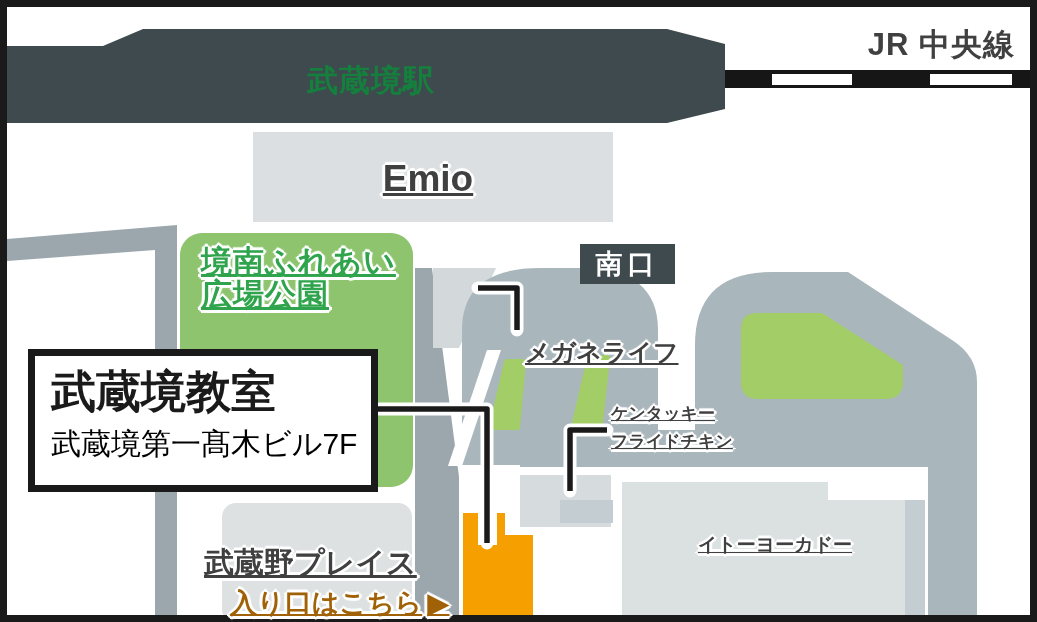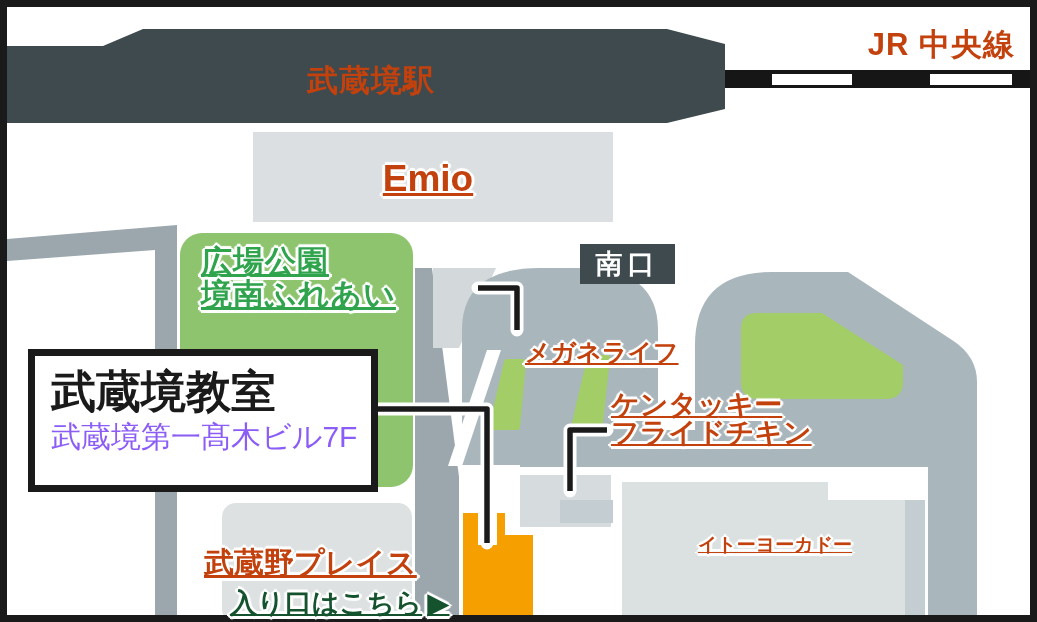--- a/index.html
+++ b/index.html
@@ -2,45 +2,45 @@
 <html><head>
 <meta charset="utf-8">
 <style>
   html,body{margin:0;padding:0;background:#888;}
   #stage{
     position:relative;width:1037px;height:622px;background:#ffffff;
     font-family:"Liberation Sans","DejaVu Sans",sans-serif;
     overflow:hidden; margin:0 auto;
   }
   #stage svg{position:absolute;left:0;top:0;}
-  .lbl{position:absolute;white-space:nowrap;font-weight:bold;color:#c2410c;}
+  .lbl{position:absolute;white-space:nowrap;font-weight:bold;color:#404040;}
   .ow{ text-shadow:
       2px 0 0 #fff,-2px 0 0 #fff,0 2px 0 #fff,0 -2px 0 #fff,
       1.5px 1.5px 0 #fff,-1.5px 1.5px 0 #fff,1.5px -1.5px 0 #fff,-1.5px -1.5px 0 #fff,
       3px 0 1px #fff,-3px 0 1px #fff,0 3px 1px #fff,0 -3px 1px #fff; text-decoration: underline;}
-  .station-lbl{left:266px;top:60px;width:210px;text-align:center;font-size:31px;color:#c2410c;letter-spacing:1px;}
+  .station-lbl{left:266px;top:60px;width:210px;text-align:center;font-size:31px;color:#15803d;letter-spacing:1px;}
   .jr-lbl{left:840px;top:24px;width:175px;text-align:right;font-size:31px;letter-spacing:1px;}
   .emio-lbl{left:330px;top:158px;width:196px;text-align:center;font-size:37px;}
   .south-exit{
     position:absolute;left:580px;top:244px;width:95px;height:40px;
     background:#3e4a4e;color:#fff;font-weight:bold;font-size:27px;
     display:flex;align-items:center;justify-content:center;letter-spacing:5px;box-sizing:border-box;}
   .park-lbl{left:201px;top:245px;font-size:31px;line-height:33px;color:#2fa44d;letter-spacing:1px;}
   .megane-lbl{left:502px;top:336px;font-size:25px;margin-left:23px;}
-  .kfc-lbl{left:611px;top:391px;font-size:28px;line-height:28px;}
+  .kfc-lbl{left:611px;top:400px;font-size:17px;line-height:28px;}
   .itoyokado-lbl{left:625px;top:532px;width:300px;text-align:center;font-size:19px;}
   .musashino-lbl{left:204px;top:543px;font-size:30px;}
-  .entrance-lbl{left:230px;top:585px;font-size:27px;color:#14532d;}
+  .entrance-lbl{left:230px;top:585px;font-size:27px;color:#a16207;}
   .entrance-lbl .arrow{font-size:29px;margin-left:5px;vertical-align:-1px;}
   .info-box{
     position:absolute;left:28px;top:349px;width:350px;height:143px;
     background:#fff;border:7px solid #1a1a1a;box-sizing:border-box;
     padding:11px 0 0 16px;}
   .info-box .t{font-weight:bold;font-size:45px;line-height:50px;color:#1a1a1a;}
-  .info-box .s{font-size:30px;line-height:37px;color:#8b5cf6;margin-top:1px;}
+  .info-box .s{font-size:30px;line-height:37px;color:#000000;margin-top:8px;}
 </style>
 </head>
 <body>
 
 <div id="stage">
 
   <svg width="1037" height="622" viewBox="0 0 1037 622">
 
     <path d="M7,46 L103,46 L143,29 L667,29 L725,44 L725,109 L667,123 L7,123 Z" fill="#3e4a4e"></path>
 
@@ -90,22 +90,22 @@
 
   <div class="lbl station-lbl">武蔵境駅</div>
   <div class="lbl jr-lbl">JR 中央線</div>
   <div class="lbl emio-lbl ow">Emio</div>
 
   <div class="south-exit">
     <span>南口</span>
   </div>
 
   <div class="lbl park-lbl ow">
+    <div>境南ふれあい</div>
     <div>広場公園</div>
-    <div>境南ふれあい</div>
   </div>
 
   <div class="info-box">
     <div class="t">武蔵境教室</div>
     <div class="s">武蔵境第一髙木ビル7F</div>
   </div>
 
   <div class="lbl megane-lbl ow">メガネライフ</div>
 
   <div class="lbl kfc-lbl ow">

